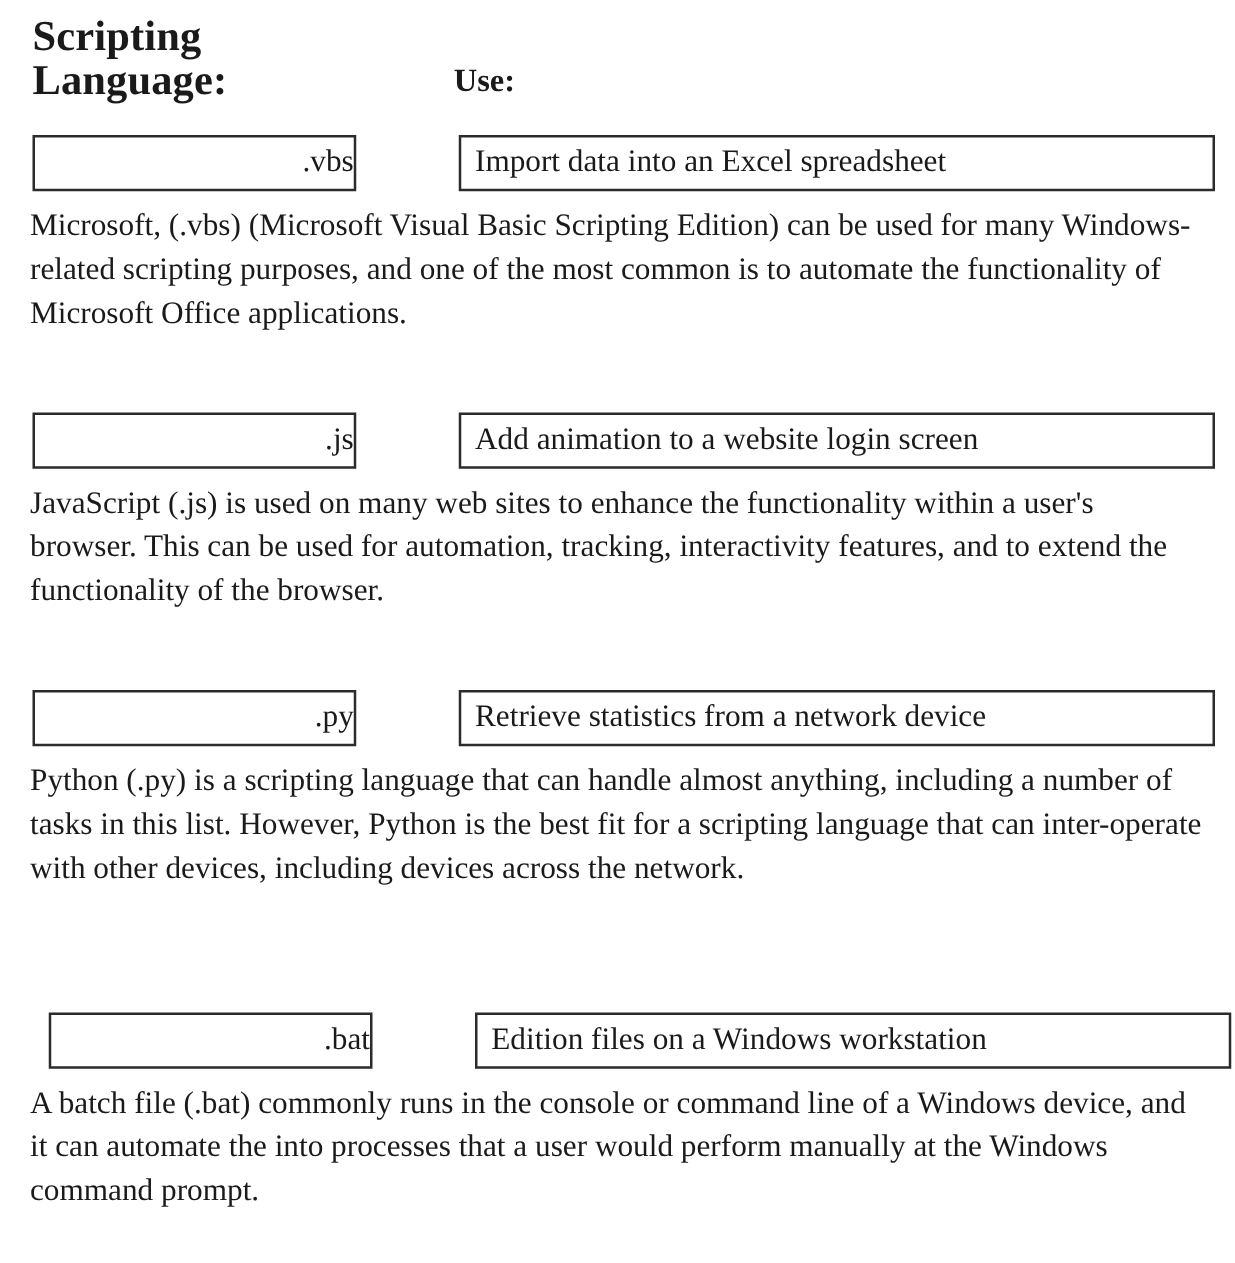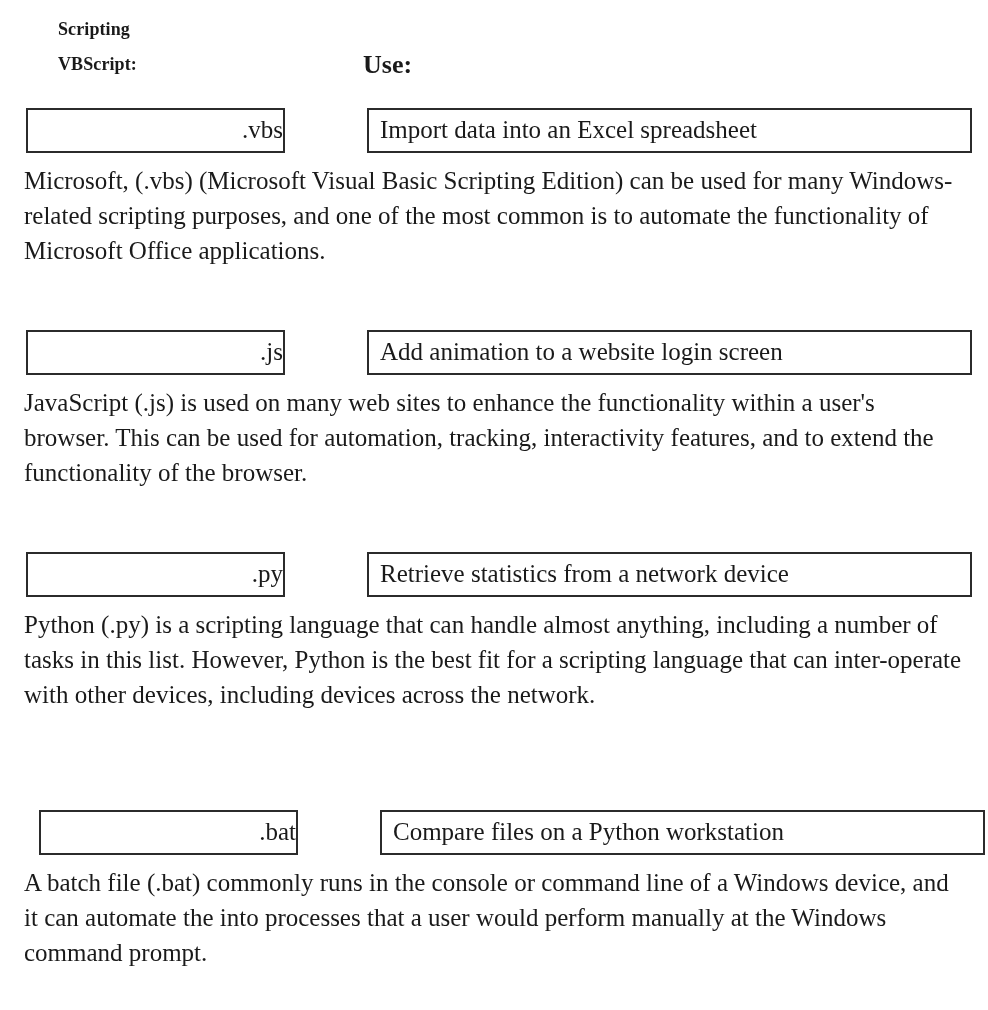--- a/index.html
+++ b/index.html
@@ -28,24 +28,23 @@
     left: 0;
     width: 988px;
     height: 84px;
   }
   .header-lang {
     position: absolute;
     left: 26px;
     top: 0;
     width: 300px;
     font-weight: bold;
-    font-size: 18px;
+    font-size: 34px;
     line-height: 35px;
     letter-spacing: 0.1px;
-    margin-left: 32px;
   }
   .header-lang .l2 {
     display: block;
   }
   .header-use {
     position: absolute;
     left: 363px;
     top: 35px;
     font-weight: bold;
     font-size: 26px;
@@ -100,21 +99,21 @@
   }
 </style>
 </head>
 <body>
 
 <div class="page">
 
   <div class="header">
     <div class="header-lang">
       <span>Scripting</span>
-      <span class="l2">VBScript:</span>
+      <span class="l2">Language:</span>
     </div>
     <div class="header-use">Use:</div>
   </div>
 
   <div class="group" style="top:108px;">
     <div class="row">
       <div class="box box-lang">.vbs</div>
       <div class="box box-use">Import data into an Excel spreadsheet</div>
     </div>
     <div class="desc" style="top:55px;">Microsoft, (.vbs) (Microsoft Visual Basic Scripting Edition) can be used for many Windows-related scripting purposes, and one of the most common is to automate the functionality of Microsoft Office applications.</div>
@@ -132,18 +131,18 @@
     <div class="row">
       <div class="box box-use">Retrieve statistics from a network device</div>
       <div class="box box-lang">.py</div>
     </div>
     <div class="desc" style="top:55px;">Python (.py) is a scripting language that can handle almost anything, including a number of tasks in this list. However, Python is the best fit for a scripting language that can inter-operate with other devices, including devices across the network.</div>
   </div>
 
   <div class="group" style="top:810px;padding-left:13px;">
     <div class="row">
       <div class="box box-lang">.bat</div>
-      <div class="box box-use">Compare files on a Python workstation</div>
+      <div class="box box-use">Edition files on a Windows workstation</div>
     </div>
     <div class="desc" style="top:55px;">A batch file (.bat) commonly runs in the console or command line of a Windows device, and it can automate the into processes that a user would perform manually at the Windows command prompt.</div>
   </div>
 
 </div>
 
 </body></html>

